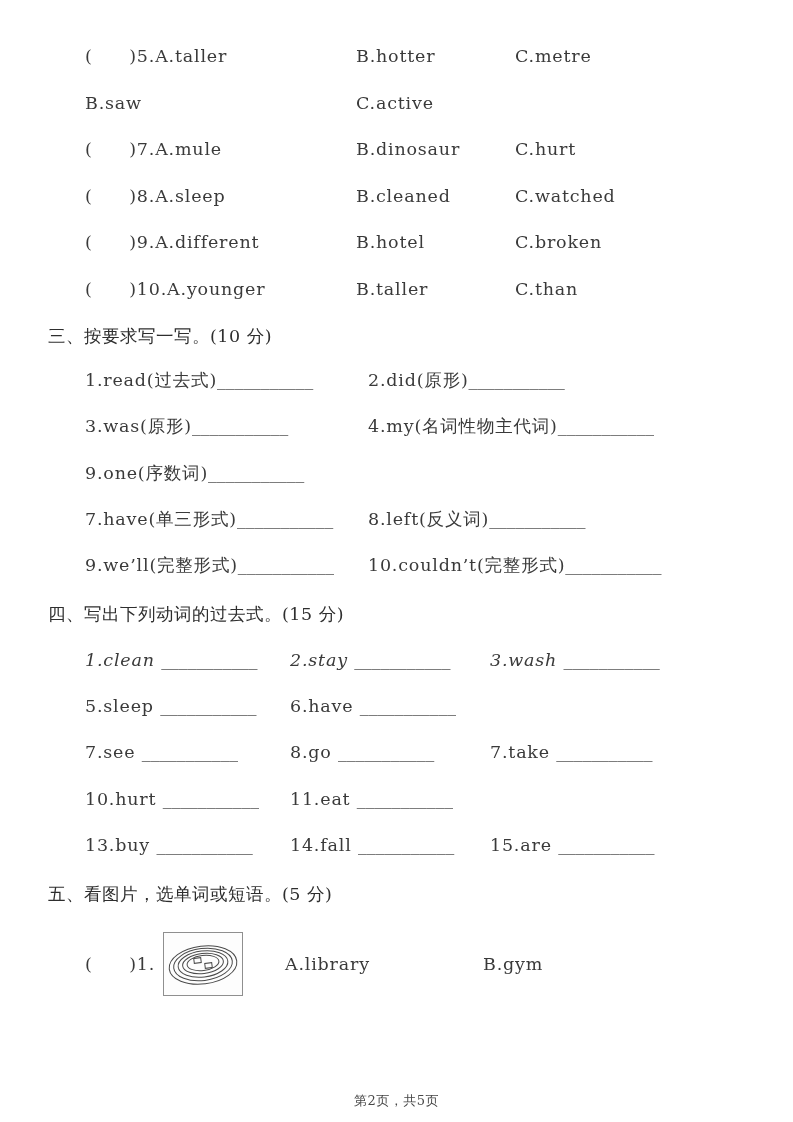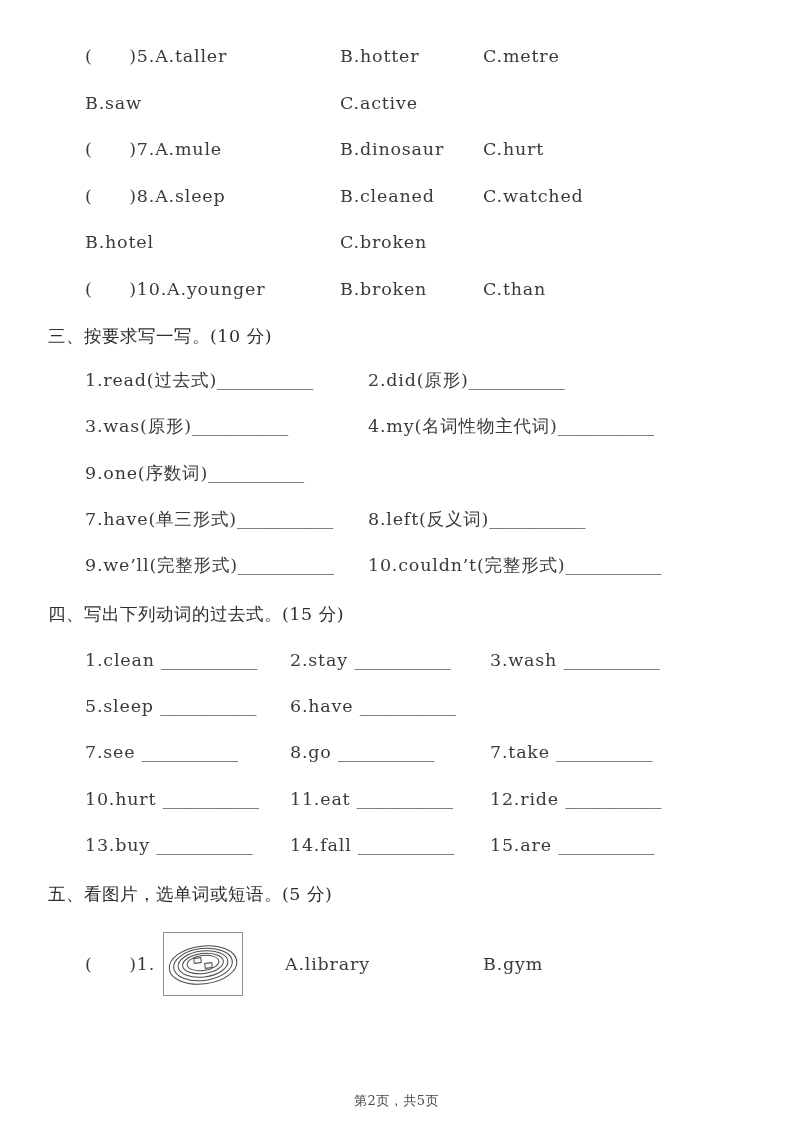--- a/index.html
+++ b/index.html
@@ -16,20 +16,21 @@
     overflow:hidden;
   }
   .content { padding:33px 40px 0 48px; }
   .indent { margin-left:37px; }
 
   .choice-row {
     display:grid;
     grid-template-columns:255px 143px 1fr;
     height:46.5px;
     align-items:center;
+    gap:16px;
   }
 
   .sec-title {
     height:32px;
     display:flex;
     align-items:center;
     color:#2e2e2e;
     letter-spacing:0.5px;
   }
   #sec3-title { margin-top:8px;text-align:right; }
@@ -43,21 +44,21 @@
     align-items:center;
   }
   .fill-row:first-of-type { margin-top:5px; }
 
   .verb-row {
     display:grid;
     grid-template-columns:205px 200px 1fr;
     height:46.3px;
     align-items:center;
   }
-  .verb-rows .verb-row:first-child { margin-top:6px; }
+  .verb-rows .verb-row:first-child { margin-top:6px;font-style:italic; }
 
   .blank-text { letter-spacing:0; white-space:nowrap; color:#3a3a3a; }
 
   .pic-row {
     display:grid;
     grid-template-columns:78px 122px 198px 1fr;
     align-items:center;
     height:80px;
     margin-top:14px;
   }
@@ -97,26 +98,27 @@
         <span>(　　)7.A.mule</span>
         <span>B.dinosaur</span>
         <span>C.hurt</span>
       </div>
       <div class="choice-row indent">
         <span>(　　)8.A.sleep</span>
         <span>B.cleaned</span>
         <span>C.watched</span>
       </div>
       <div class="choice-row indent">
+        <span>(　　)9.A.different</span>
         <span>B.hotel</span>
         <span>C.broken</span>
       </div>
       <div class="choice-row indent">
         <span>(　　)10.A.younger</span>
-        <span>B.broken</span>
+        <span>B.taller</span>
         <span>C.than</span>
       </div>
     </div>
 
     <div class="sec-title" id="sec3-title">三、按要求写一写。(10 分)</div>
     <div>
       <div class="fill-row indent">
         <span><span>1.read(过去式)</span><span class="blank-text">___________</span></span>
         <span><span>2.did(原形)</span><span class="blank-text">___________</span></span>
       </div>
@@ -149,21 +151,20 @@
         <span><span>6.have</span> <span class="blank-text">___________</span></span>
       </div>
       <div class="verb-row indent">
         <span><span>7.see</span> <span class="blank-text">___________</span></span>
         <span><span>8.go</span> <span class="blank-text">___________</span></span>
         <span><span>7.take</span> <span class="blank-text">___________</span></span>
       </div>
       <div class="verb-row indent">
         <span><span>10.hurt</span> <span class="blank-text">___________</span></span>
         <span><span>11.eat</span> <span class="blank-text">___________</span></span>
-        <span><span>12.ride</span> <span class="blank-text">___________</span></span>
       </div>
       <div class="verb-row indent">
         <span><span>13.buy</span> <span class="blank-text">___________</span></span>
         <span><span>14.fall</span> <span class="blank-text">___________</span></span>
         <span><span>15.are</span> <span class="blank-text">___________</span></span>
       </div>
     </div>
 
     <div class="sec-title" id="sec5-title">五、看图片，选单词或短语。(5 分)</div>
     <div class="pic-row indent">

